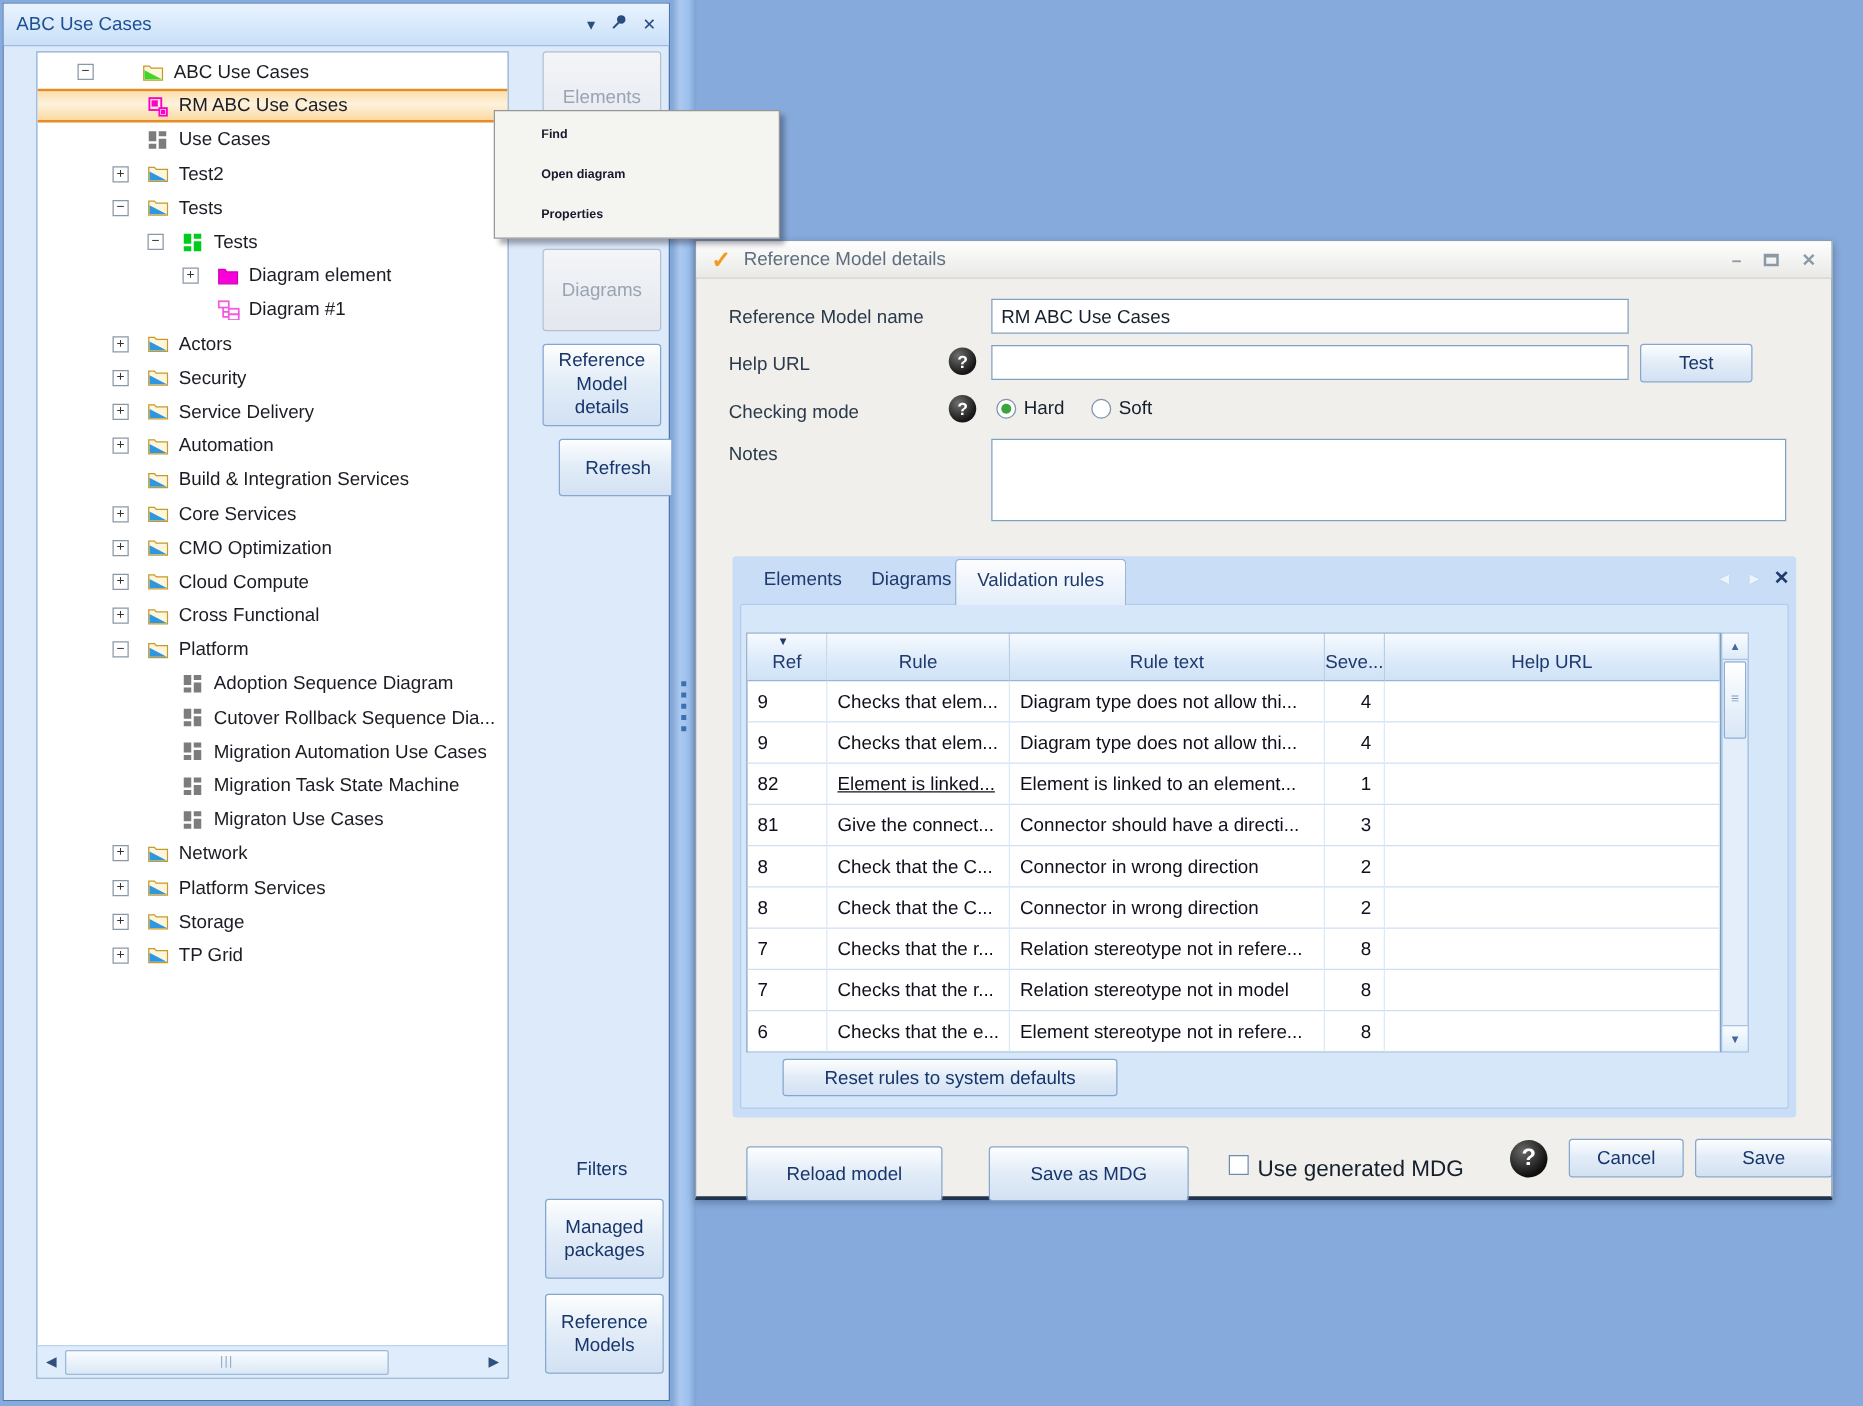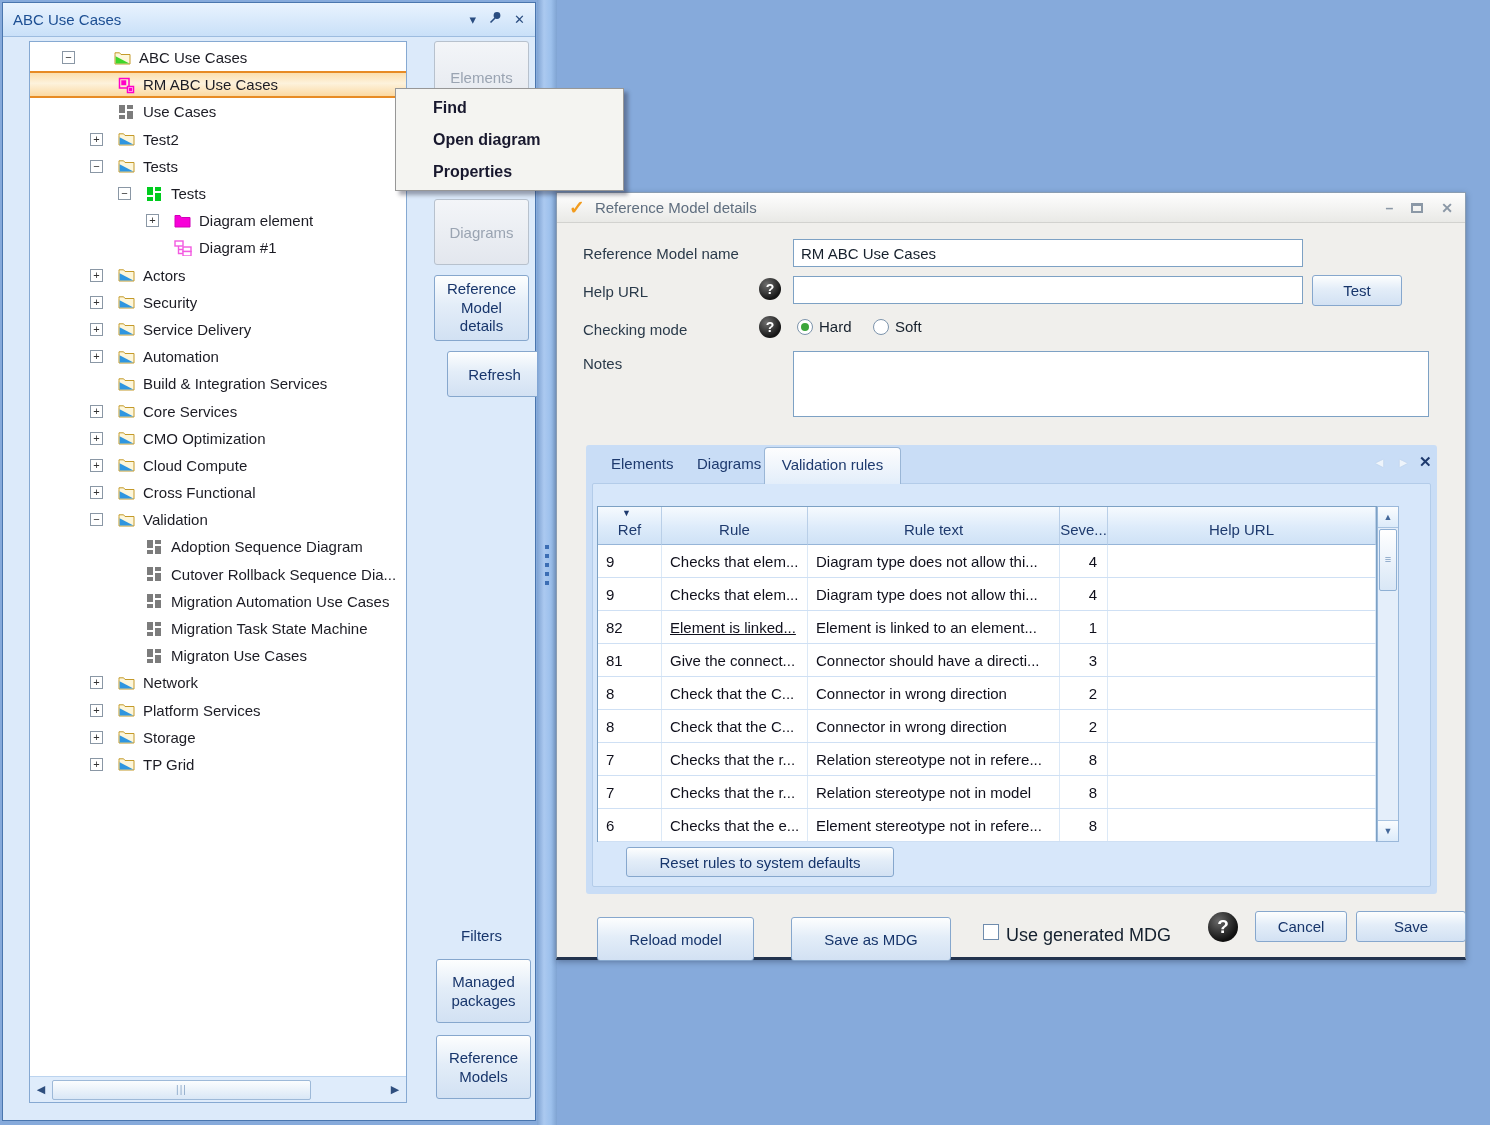--- a/index.html
+++ b/index.html
@@ -56,21 +56,21 @@
   
   .splitter { position:absolute; left:537px; top:0; width:20px; height:1125px;
     background:linear-gradient(90deg,#7fa3d2,#abc9f0 35%,#9cc0ec 70%,#7fa3d2); }
   .splitter .dot { width:4px; height:4px; background:#3c6eb4; margin:5px auto; }
   .grip-dots { position:absolute; top:540px; left:0; width:100%; }
 
   
   .context-menu { position:absolute; left:395px; top:88px; width:229px; height:103px;
     background:#f4f4f1; border:1px solid #979797; box-shadow:4px 4px 4px rgba(40,40,60,.4);
     z-index:50; padding-top:3px; }
-  .menu-item { height:32px; line-height:32px; padding-left:37px; font-size:16px; font-weight:700;
+  .menu-item { height:32px; line-height:32px; padding-left:37px; font-size:10px; font-weight:700;
     color:#18182e; cursor:default; }
 
   
   .dialog { position:absolute; left:556px; top:192px; width:910px; height:768px;
     background:#f0efec; border:1px solid #8a9db2; border-bottom:3px solid #22334e;
     box-shadow:0 2px 6px rgba(20,30,50,.35); }
   .dlg-title { height:30px; background:linear-gradient(#fefefe,#e9e9e6);
     border-bottom:1px solid #d2d2cf; display:flex; align-items:center; padding:0 12px; }
   .dlg-check { color:#f29c1f; font-weight:700; font-size:19px; margin-right:10px; }
   .dlg-title-text { flex:1; color:#5f6e7f; font-size:15px; }
@@ -338,21 +338,21 @@
           <span class="tlabel">Cross Functional</span>
         </div>
         <div class="trow lvl1">
           <span class="expand minus">−</span>
           <span class="ticon">
             <svg width="17" height="16" viewBox="0 0 17 16">
               <path d="M1 4.5 V2.8 h4.6 l1.4 1.7 H16 V14 H1 Z" fill="#fdf6da" stroke="#c49a2a"></path>
               <path d="M1.6 13.4 V6.2 L15.4 13.4 Z" fill="#2f96e0"></path>
             </svg>
           </span>
-          <span class="tlabel">Validation</span>
+          <span class="tlabel">Platform</span>
         </div>
         <div class="trow lvl2">
           <span class="expand none"></span>
           <span class="ticon">
             <svg width="16" height="16" viewBox="0 0 16 16">
               <g fill="#7c7c7c">
                 <rect x="1" y="1" width="6" height="8"></rect>
                 <rect x="9" y="1" width="6" height="4"></rect>
                 <rect x="1" y="11" width="6" height="4"></rect>
                 <rect x="9" y="7" width="6" height="8"></rect>

